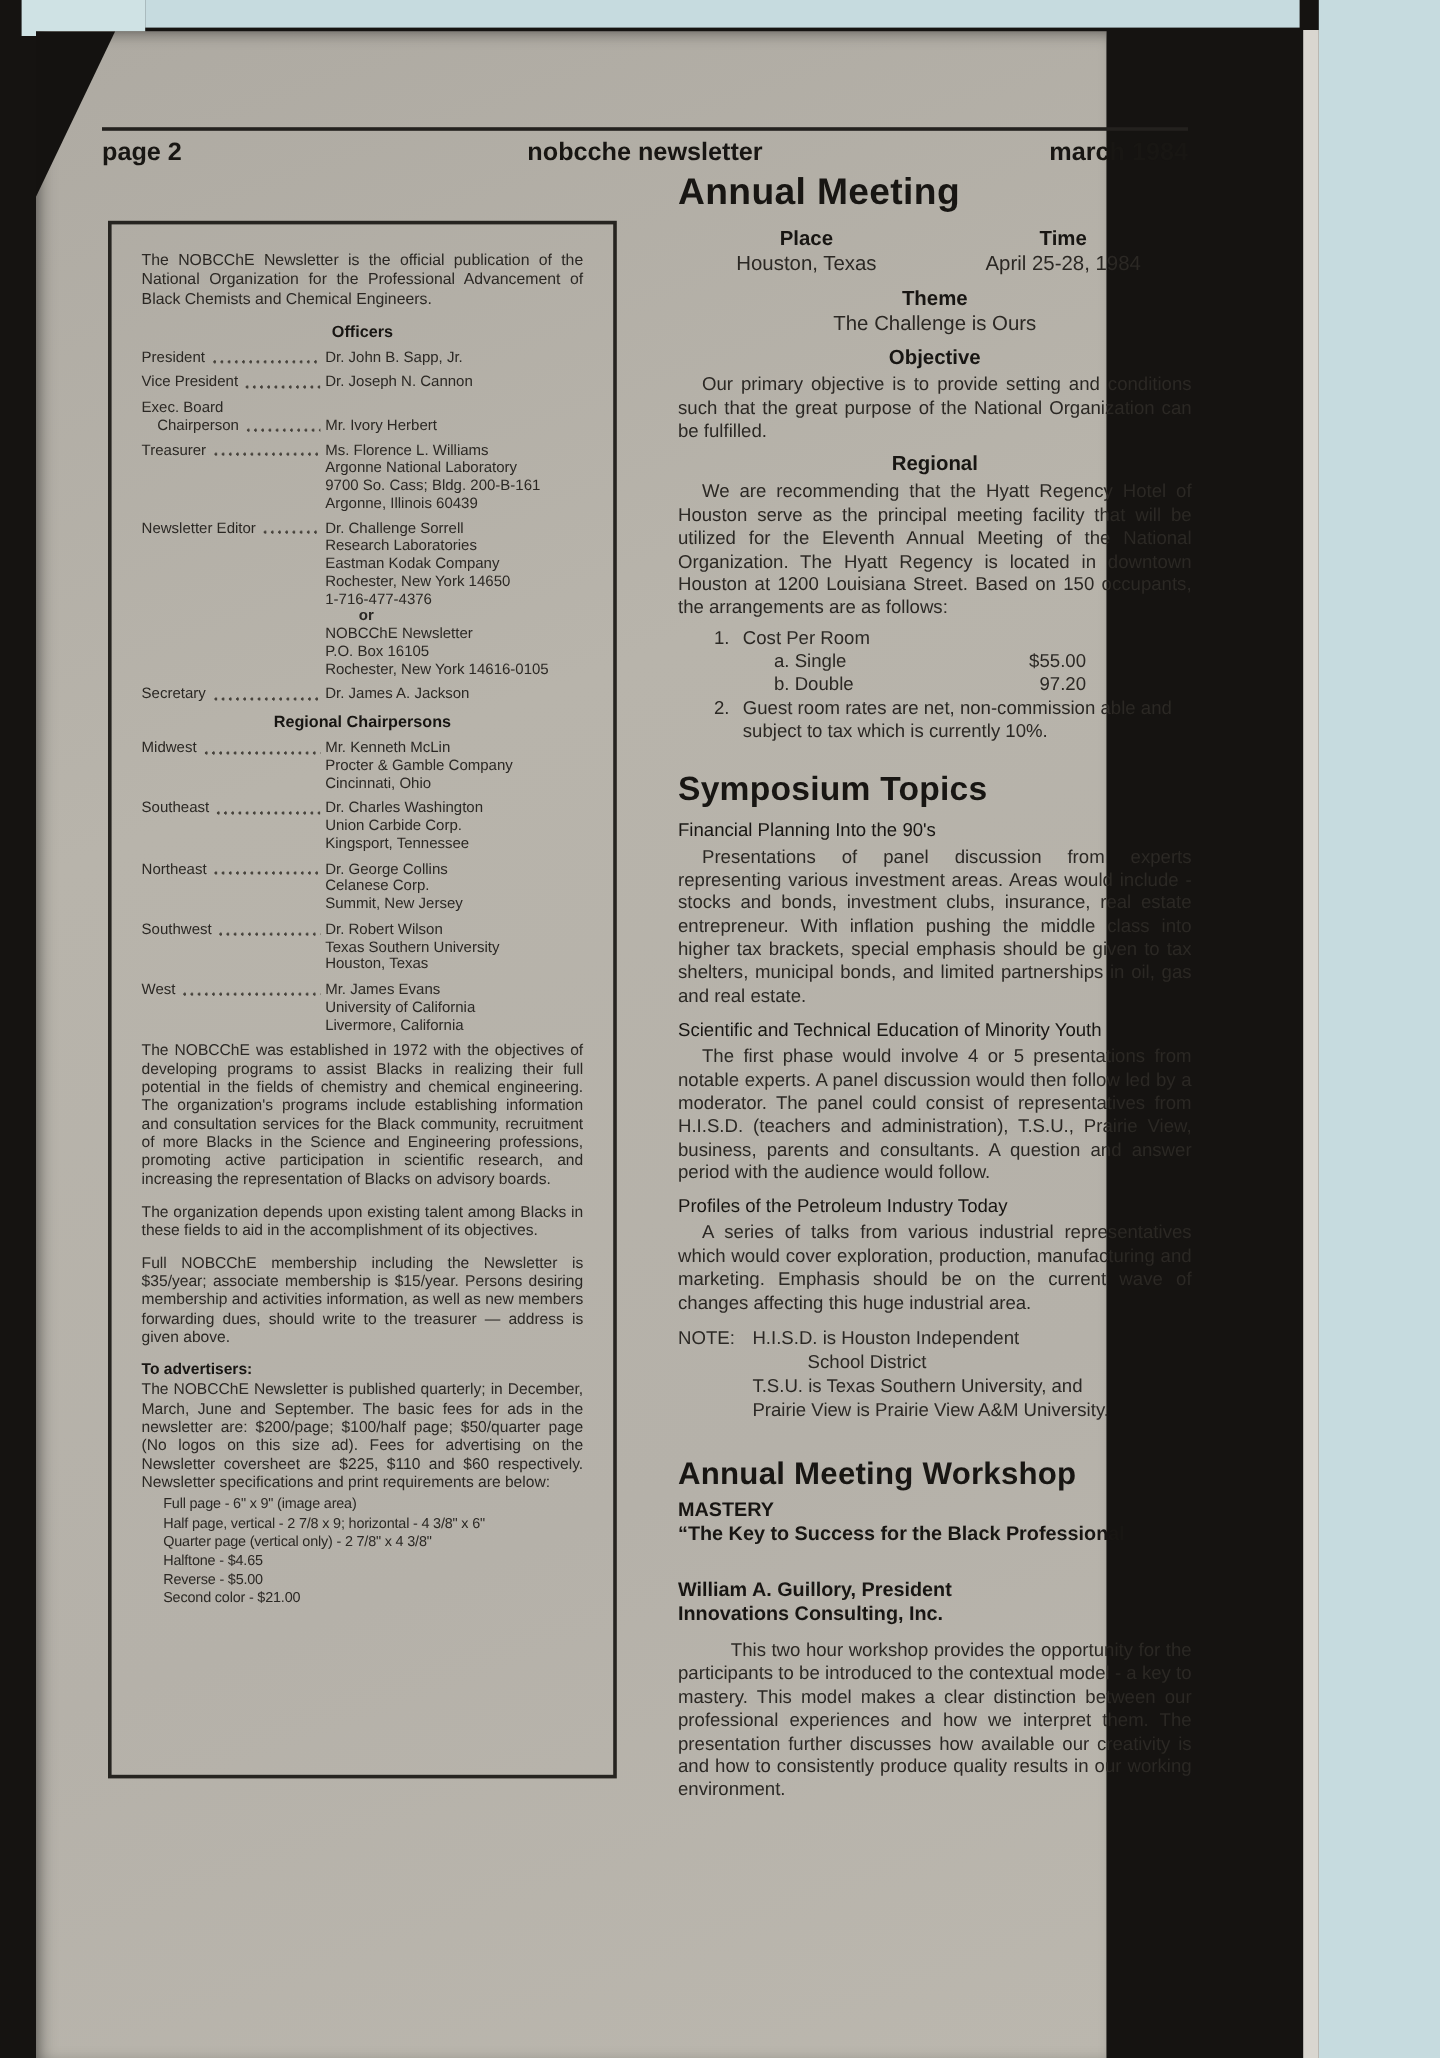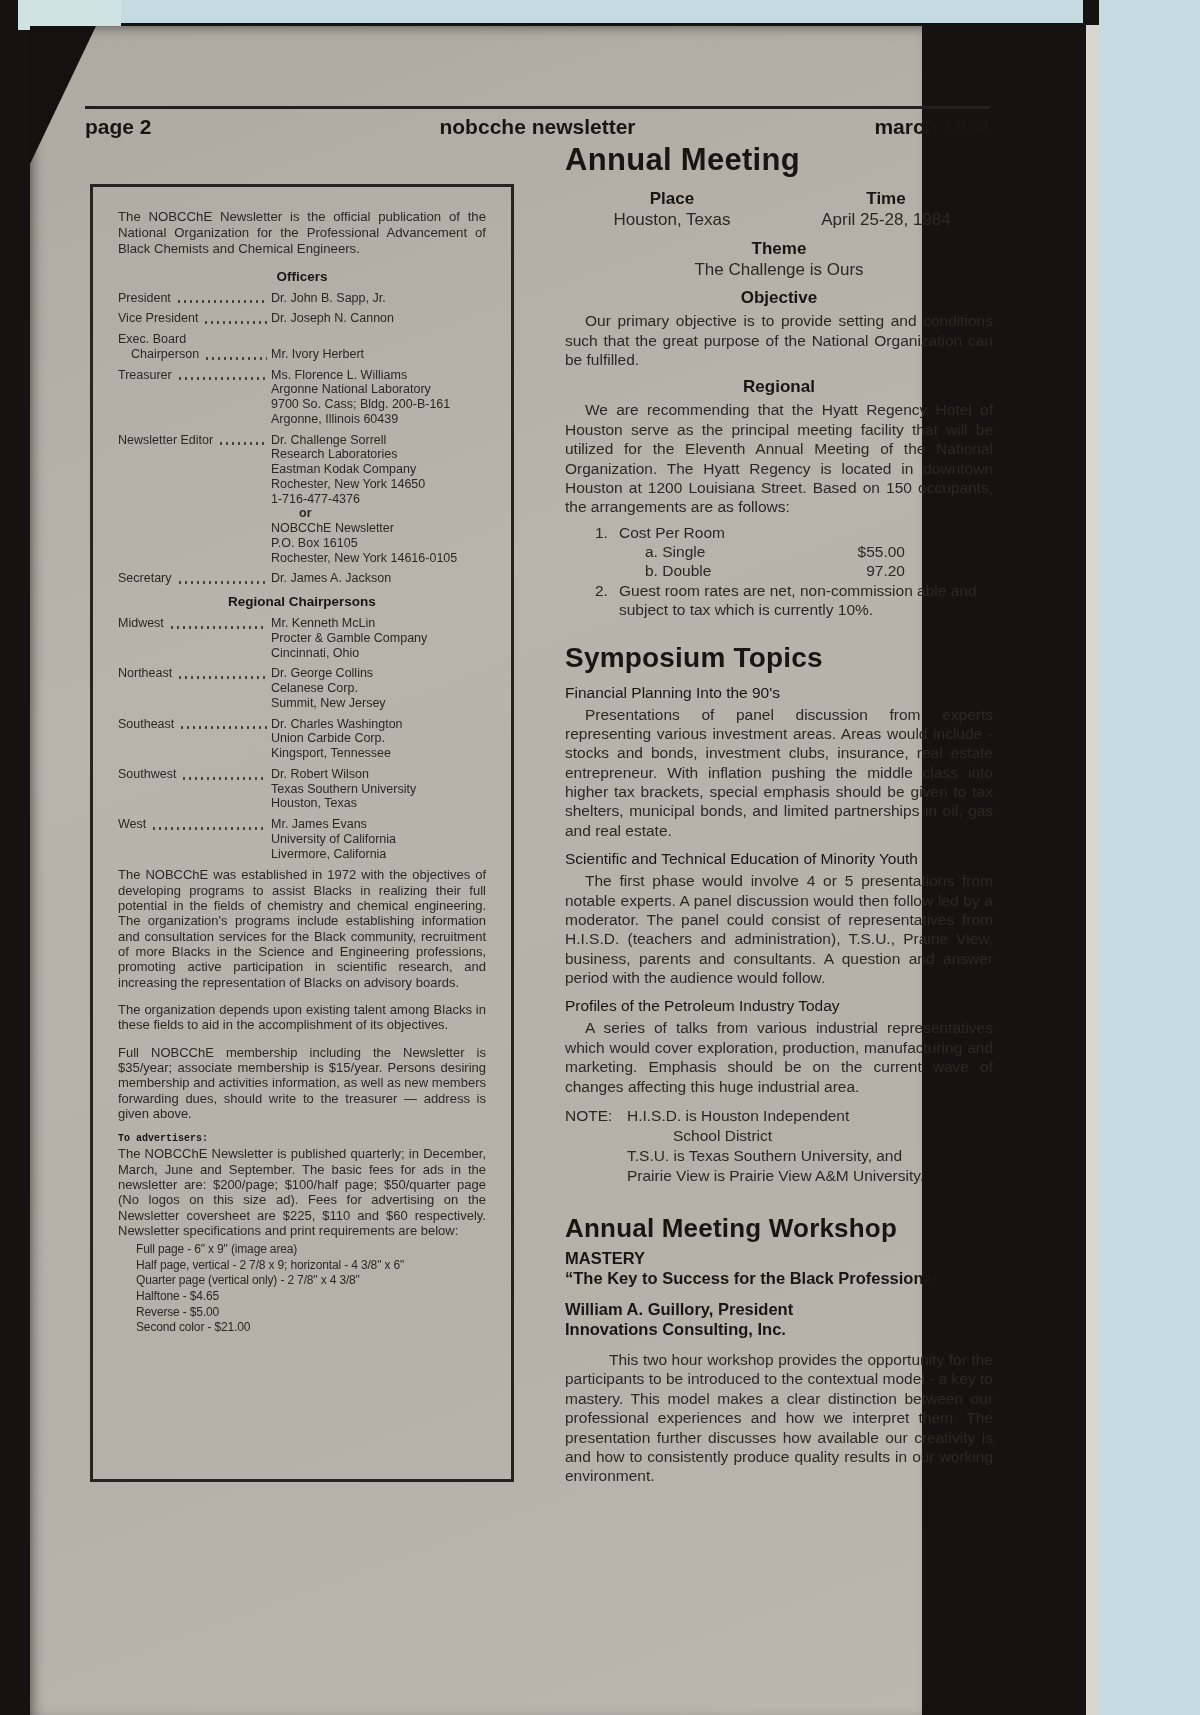--- a/index.html
+++ b/index.html
@@ -58,21 +58,21 @@
   .roster-label.indented{padding-left:13px;}
   .dots{
     flex:1 1 auto;align-self:flex-end;height:3px;margin:0 4px 2px 6px;
     background-image:radial-gradient(circle at 2px 1.5px,#45413a 1.1px,transparent 1.4px);
     background-size:6px 3px;background-repeat:repeat-x;
   }
   .roster-value{width:215px;flex:0 0 215px;}
   .roster-cont{font-size:12.5px;line-height:1.18;margin-left:153px;}
   .roster-cont.or-line{font-weight:bold;padding-left:28px;}
   .bpara{font-size:13px;line-height:1.18;text-align:justify;margin:0 0 12px;}
-  .adv-title{font-weight:bold;font-size:10px;margin:0 0 2px;color:var(--ink-strong);font-family:Liberation Mono, monospace;}
+  .adv-title{font-weight:bold;font-size:13px;margin:0 0 2px;color:var(--ink-strong);}
   .bpara.adv{margin-bottom:4px;}
   .spec-line{font-size:12px;line-height:1.3;margin-left:18px;letter-spacing:-0.15px;white-space:nowrap;}
 
   
   .right-col{position:absolute;left:535px;top:116px;width:428px;}
   h1.section{font-size:31px;margin:0 0 10px;font-weight:bold;color:var(--ink-strong);letter-spacing:.3px;}
   h2.section{font-size:28px;margin:22px 0 6px;font-weight:bold;color:var(--ink-strong);letter-spacing:.2px;}
   h2.section.workshop{font-size:26px;margin:26px 0 4px;}
   .place-time{display:flex;margin:0 0 2px;}
   .pt-cell{flex:1;text-align:center;}
@@ -87,21 +87,21 @@
   .hl-row{display:flex;}
   .hl-num{flex:0 0 24px;}
   .hl-text{flex:1;}
   .hl-sub{display:flex;justify-content:space-between;margin-left:50px;width:260px;}
   .topic-heading{font-weight:normal;font-size:15.5px;margin:10px 0 1px;color:var(--ink-strong);}
   .note-block{display:flex;margin-top:10px;font-size:15.5px;line-height:1.3;}
   .note-label{flex:0 0 62px;}
   .note-lines{flex:1;}
   .note-line.note-indent{padding-left:46px;}
   .bold-line{font-weight:bold;font-size:16.5px;line-height:1.25;color:var(--ink-strong);}
-  .bold-line.gap-top{margin-top:10px;}
+  .bold-line.gap-top{margin-top:26px;}
   .rpara.workshop-text{margin-top:10px;}
 </style>
 </head>
 <body>
 
 <div class="scene">
   <div class="edge-top-left"></div>
   <div class="edge-top"></div>
   <div class="edge-right-blue"></div>
   <div class="edge-right-white"></div>
@@ -182,35 +182,35 @@
             <div class="roster-row">
               <span class="roster-label">Midwest</span>
               <span class="dots"></span>
               <span class="roster-value">Mr. Kenneth McLin</span>
             </div>
             <div class="roster-cont">Procter &amp; Gamble Company</div>
             <div class="roster-cont">Cincinnati, Ohio</div>
           </div>
           <div class="roster-entry">
             <div class="roster-row">
+              <span class="roster-label">Southeast</span>
+              <span class="dots"></span>
+              <span class="roster-value">Dr. Charles Washington</span>
+            </div>
+            <div class="roster-cont">Union Carbide Corp.</div>
+            <div class="roster-cont">Kingsport, Tennessee</div>
+          </div>
+          <div class="roster-entry">
+            <div class="roster-row">
               <span class="roster-label">Northeast</span>
               <span class="dots"></span>
               <span class="roster-value">Dr. George Collins</span>
             </div>
             <div class="roster-cont">Celanese Corp.</div>
             <div class="roster-cont">Summit, New Jersey</div>
-          </div>
-          <div class="roster-entry">
-            <div class="roster-row">
-              <span class="roster-label">Southeast</span>
-              <span class="dots"></span>
-              <span class="roster-value">Dr. Charles Washington</span>
-            </div>
-            <div class="roster-cont">Union Carbide Corp.</div>
-            <div class="roster-cont">Kingsport, Tennessee</div>
           </div>
           <div class="roster-entry">
             <div class="roster-row">
               <span class="roster-label">Southwest</span>
               <span class="dots"></span>
               <span class="roster-value">Dr. Robert Wilson</span>
             </div>
             <div class="roster-cont">Texas Southern University</div>
             <div class="roster-cont">Houston, Texas</div>
           </div>

